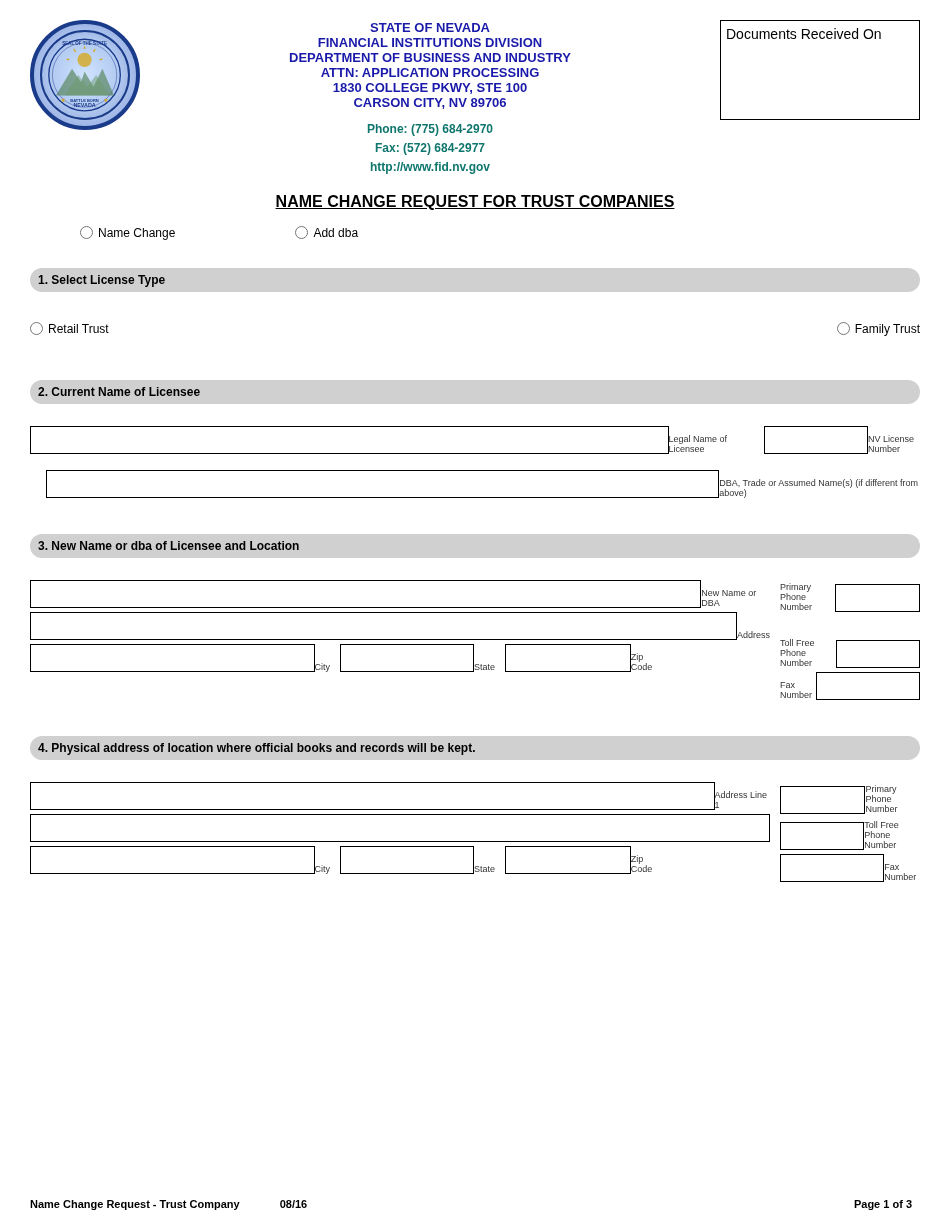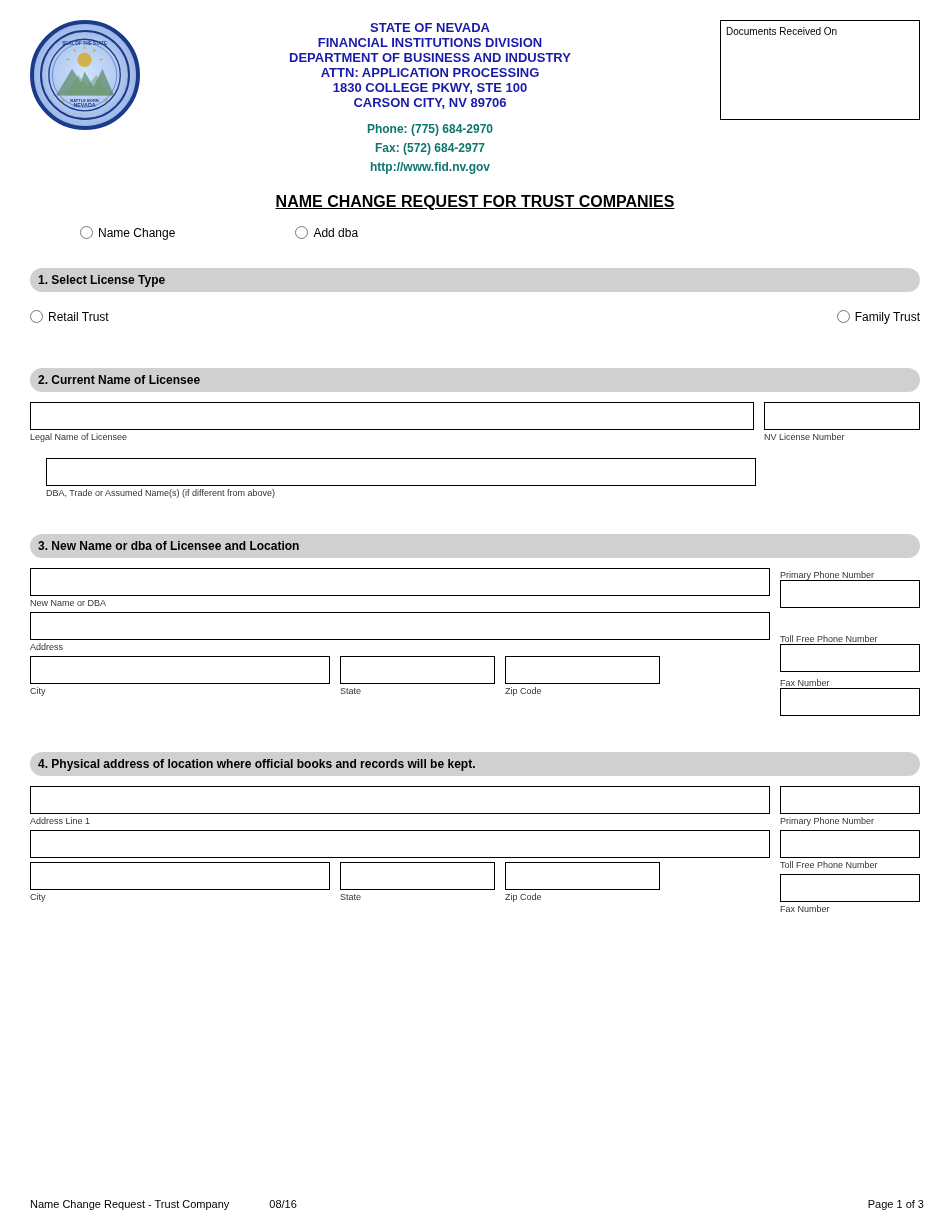--- a/index.html
+++ b/index.html
@@ -37,21 +37,21 @@
       font-size: 12px;
       line-height: 1.6;
       text-align: center;
     }
     .docs-received-box {
       border: 1px solid #000;
       width: 200px;
       min-height: 100px;
       flex-shrink: 0;
       padding: 5px;
-      font-size: 10px;
+      font-size: 14px;
     }
     
     .form-title {
       text-align: center;
       font-size: 16px;
       font-weight: bold;
       text-decoration: underline;
       margin: 15px 0 10px 0;
       text-transform: uppercase;
     }
@@ -71,30 +71,31 @@
     .radio-item input[type="radio"] {
       width: 13px;
       height: 13px;
     }
     
     .section-header {
       background: #d0d0d0;
       padding: 5px 8px;
       font-weight: bold;
       font-size: 12px;
-      margin-bottom: 10px;
+      margin-bottom: 22px;
       border-radius: 12px;
     }
     
     .section {
       margin-bottom: 20px;
     }
     .field-group {
       display: flex;
-      flex-direction: column;
+      flex-direction: row;
+      align-items: flex-end;
     }
     .field-group label {
       font-size: 9px;
       color: #333;
       margin-top: 2px;
     }
     .field-input-tall {
       border: 1px solid #000;
       height: 28px;
       background: #fff;
@@ -123,25 +124,26 @@
     .section1-radios {
       display: flex;
       justify-content: space-between;
       padding: 8px 0;
     }
     
     .footer {
       position: fixed;
       bottom: 20px;
       left: 30px;
-      right: 26px;
+      right: 38px;
       display: flex;
       justify-content: space-between;
       font-size: 11px;
       border-top: none;
+      font-weight: bold;
     }
     .footer-left { display: flex; gap: 40px; }
     
     .seal-circle {
       width: 110px;
       height: 110px;
       border-radius: 50%;
       border: 4px solid #1a3a8a;
       background: radial-gradient(circle, #e8f0ff 0%, #c5d5f5 40%, #a0b8e8 70%, #6080c0 100%);
       display: flex;

